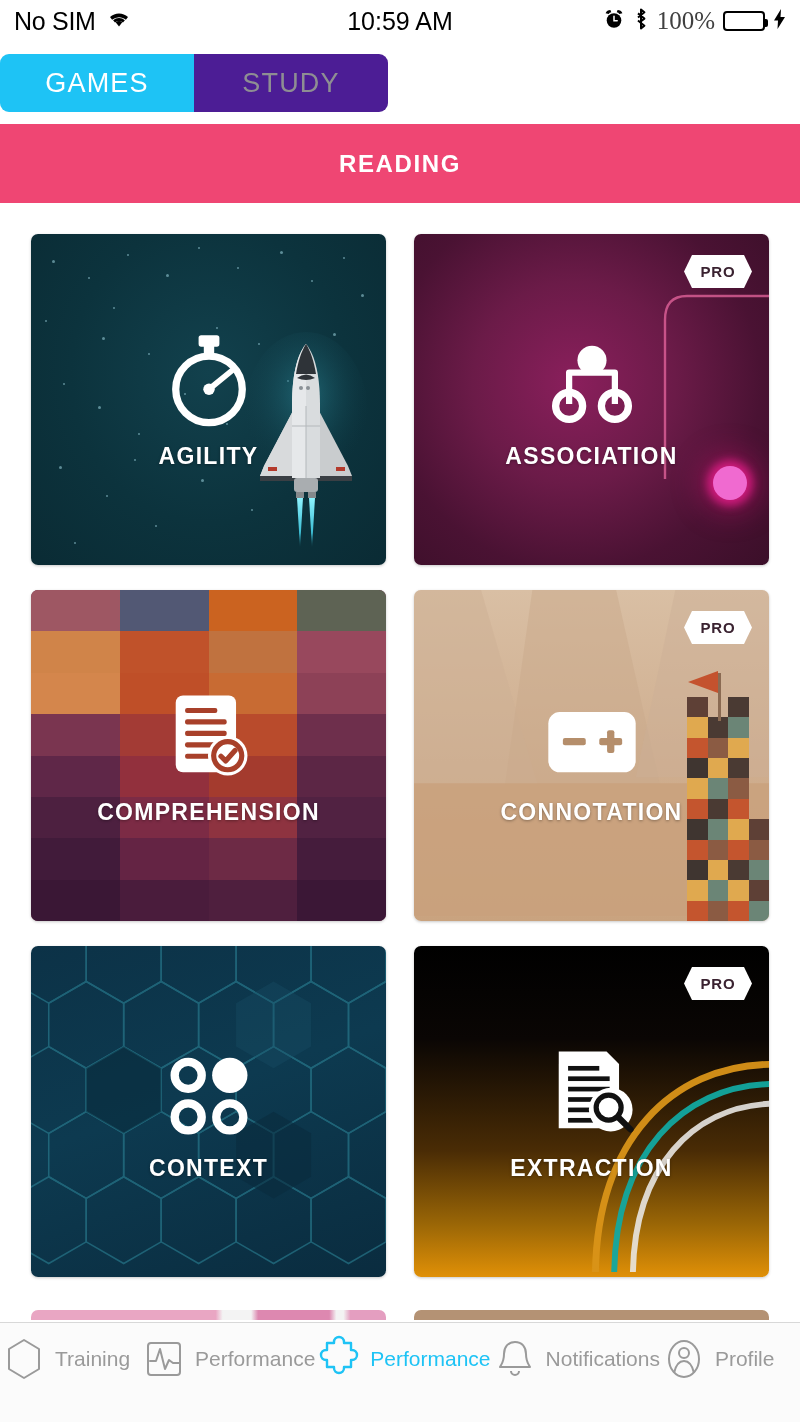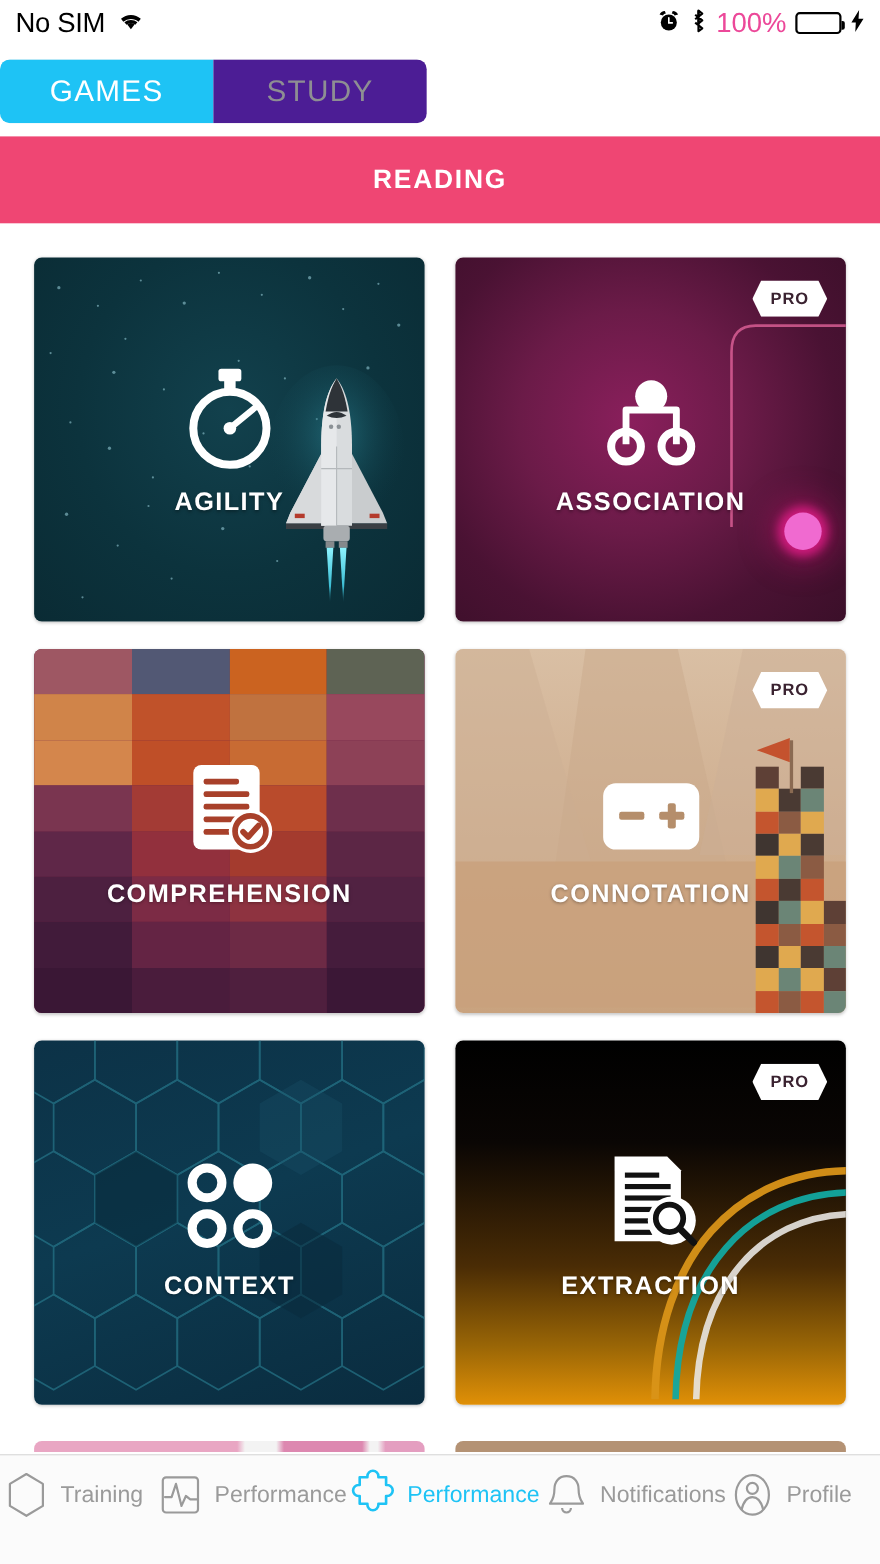--- a/index.html
+++ b/index.html
@@ -23,21 +23,21 @@
   .sb-left { display:flex; align-items:center; gap:10px; }
   .sb-nosim { font-size:25px; color:#000; letter-spacing:-0.3px; }
   .sb-center {
     position:absolute; left:0; right:0; text-align:center;
     font-size:25px; color:#000; pointer-events:none;
   }
   .sb-right {
     margin-left:auto; display:flex; align-items:center; gap:8px;
     position:relative; z-index:2;
   }
-  .sb-batt-pct { font-size:25px; color:#ec4899; }
+  .sb-batt-pct { font-size:25px; color:#404040;font-family:Liberation Serif, serif; }
   .batt {
     width:42px; height:20px; border:2px solid #000; border-radius:4px;
     position:relative; padding:1.5px;
   }
   .batt::after {
     content:""; position:absolute; right:-5px; top:6px;
     width:3px; height:8px; background:#000; border-radius:0 2px 2px 0;
   }
   .batt-fill { width:100%; height:100%; background:#4CD964; border-radius:1.5px; }
 
@@ -181,20 +181,21 @@
     <span class="sb-nosim">No SIM</span>
     <span>
       <svg width="26" height="20" viewBox="0 0 26 20">
           <path d="M13 17.5l3.3-4.2a5.2 5.2 0 0 0-6.6 0z" fill="#000"></path>
           <path d="M13 8.2c2.6 0 5 .9 6.9 2.5l2.1-2.6A14.1 14.1 0 0 0 13 4.6a14.1 14.1 0 0 0-9 3.5l2.1 2.6A10.8 10.8 0 0 1 13 8.2z" fill="#000"></path>
           <path d="M13 12.2c1.5 0 2.9.5 4 1.4l1.9-2.4A9 9 0 0 0 13 9.1a9 9 0 0 0-5.9 2.1l1.9 2.4c1.1-.9 2.5-1.4 4-1.4z" fill="#000"></path>
         </svg>
     </span>
   </div>
 
+  <div class="sb-center">10:59 AM</div>
 
   <div class="sb-right">
     <span>
       <svg width="22" height="22" viewBox="0 0 22 22">
           <circle cx="11" cy="12.5" r="7.3" fill="#000"></circle>
           <path d="M2.6 5.2A5.3 5.3 0 0 1 7.4 2l.9 2.2a3 3 0 0 0-2.6 1.9zM19.4 5.2A5.3 5.3 0 0 0 14.6 2l-.9 2.2a3 3 0 0 1 2.6 1.9z" fill="#000"></path>
           <path d="M11 8.3v4.5h3.2" stroke="#fff" stroke-width="1.5" fill="none" stroke-linecap="round"></path>
         </svg>
     </span>
     <span>

